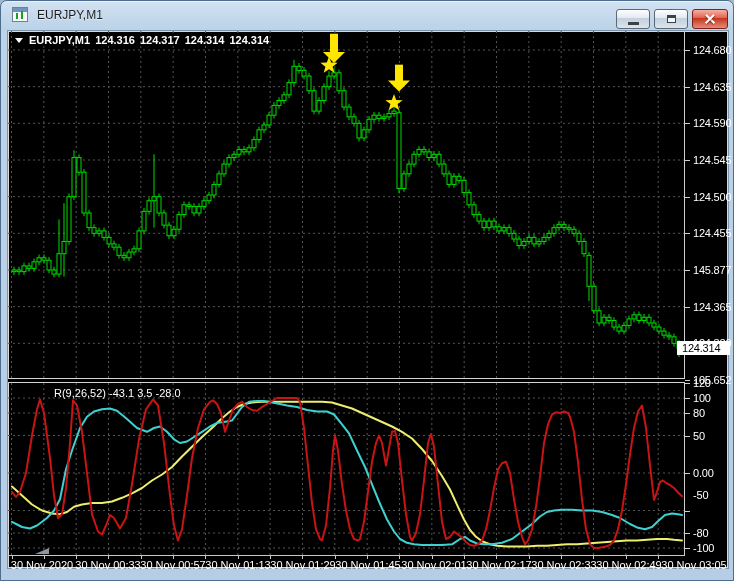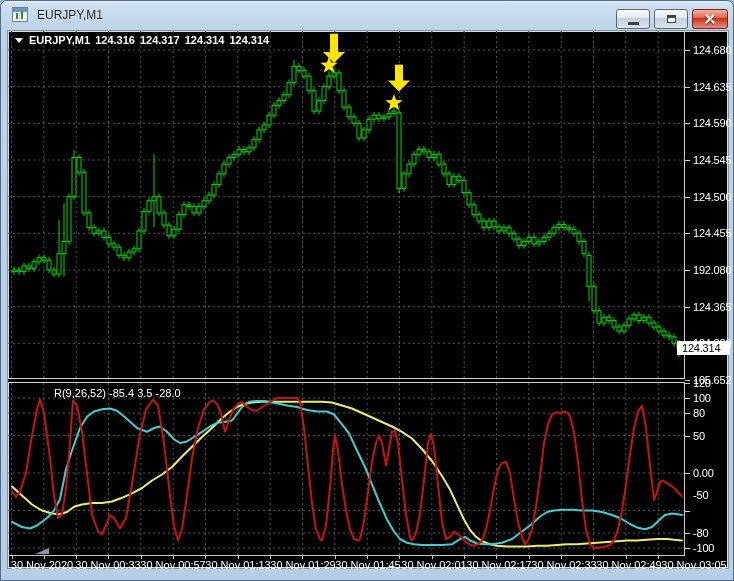--- a/index.html
+++ b/index.html
@@ -412,38 +412,38 @@
           <line x1="0" y1="52.5" x2="677" y2="52.5" stroke="#545454" stroke-dasharray="2 3"></line>
           <line x1="0" y1="90" x2="677" y2="90" stroke="#545454" stroke-dasharray="2 3"></line>
           <line x1="0" y1="127.5" x2="677" y2="127.5" stroke="#545454" stroke-dasharray="2 3"></line>
           <line x1="0" y1="150" x2="677" y2="150" stroke="#545454" stroke-dasharray="2 3"></line>
           <line x1="0" y1="165" x2="677" y2="165" stroke="#545454" stroke-dasharray="2 3"></line>
           <polyline points="4,103.5 14,112.5 24,121.5 34,127.5 44,130.5 52,131.3 59,129.0 66,123.8 74,121.5 84,120.0 94,120.0 104,118.5 114,114.8 124,110.3 134,105.0 144,97.5 154,91.5 164,84.0 174,73.5 184,63.8 194,54.0 204,45.0 214,35.3 222,28.5 229,24.0 236,21.0 244,19.5 254,18.8 274,18.8 294,18.8 314,18.8 324,19.5 334,22.5 344,25.5 354,30.0 364,34.5 374,39.0 384,43.5 394,48.8 404,55.5 414,66.0 424,78.0 434,93.0 442,106.5 450,123.8 456,136.5 462,147.0 468,153.8 474,158.3 482,161.3 489,162.8 499,163.5 509,163.5 519,163.5 529,162.8 539,162.8 549,162.0 559,161.3 569,161.3 579,160.5 589,159.8 599,159.0 609,158.3 619,157.5 629,157.5 639,156.8 649,156.0 659,156.0 666,156.8 674,157.5" fill="none" stroke="#EDED6E" stroke-width="2" stroke-linejoin="round" stroke-linecap="round"></polyline>
           <polyline points="4,138.8 14,144.0 22,145.5 29,142.5 39,135.0 46,127.5 52,116.3 58,86.3 64,67.5 72,45.0 79,33.8 86,28.5 94,26.3 102,25.5 109,27.8 119,36.0 129,45.0 139,48.8 146,45.0 152,43.5 159,48.8 166,56.3 172,60.0 179,58.5 186,54.0 194,48.8 202,43.5 209,39.8 216,39.0 224,37.5 234,24.0 241,18.8 249,18.0 256,18.0 264,19.5 272,21.0 279,22.5 289,24.0 299,27.0 309,28.5 319,28.5 326,31.5 334,41.3 341,50.3 349,67.5 357,84.0 364,101.3 371,118.5 379,136.5 386,148.5 392,156.0 399,159.8 406,161.3 414,162.0 424,162.0 434,162.0 444,161.3 452,156.0 457,153.8 462,157.5 469,160.5 476,161.3 484,161.3 494,159.8 504,156.0 514,148.5 524,141.0 532,133.5 539,129.0 546,127.5 554,126.8 564,126.8 574,127.5 584,127.5 594,129.0 604,132.0 612,135.0 622,141.0 630,144.8 637,146.3 644,144.0 651,137.3 657,132.0 664,130.5 670,131.3 674,132.0" fill="none" stroke="#3FD1D1" stroke-width="2" stroke-linejoin="round" stroke-linecap="round"></polyline>
           <polyline points="4,108.8 8,114.0 12,108.8 18,90.0 24,52.5 29,26.3 32,16.5 36,30.0 42,75.0 46,112.5 50,135.0 54,131.3 58,105.0 62,60.0 65,17.3 69,22.5 74,48.8 79,90.0 84,131.3 90,148.5 94,151.5 98,142.5 102,132.0 106,135.0 112,145.5 118,135.0 124,101.3 131,56.3 138,26.3 145,16.5 150,22.5 156,60.0 162,112.5 166,142.5 170,157.5 174,146.3 179,112.5 184,75.0 190,45.0 196,26.3 202,18.8 205,17.3 209,21.0 213,30.0 217,48.8 221,37.5 225,26.3 230,21.0 234,18.8 239,24.0 244,27.0 249,27.8 254,24.0 259,21.0 264,18.0 269,15.0 274,15.0 284,15.0 289,15.0 292,18.8 296,45.0 300,82.5 304,120.0 308,146.3 312,156.0 314,157.5 318,142.5 322,105.0 325,67.5 327,52.5 330,67.5 334,101.3 338,127.5 342,146.3 346,156.0 350,157.5 352,156.0 356,138.8 360,108.8 364,78.8 368,60.0 371,52.5 374,60.0 378,82.5 382,60.0 384,48.8 387,48.0 390,60.0 394,97.5 398,131.3 402,153.8 404,157.5 408,150.0 412,131.3 416,97.5 420,60.0 423,51.0 426,63.8 430,101.3 434,138.8 438,156.0 442,153.8 446,148.5 450,151.5 454,154.5 458,159.0 462,162.0 466,162.8 470,161.3 474,157.5 478,146.3 482,127.5 486,105.0 490,86.3 494,80.3 498,78.8 502,90.0 506,116.3 510,138.8 514,153.8 517,161.3 520,157.5 524,146.3 528,123.8 532,93.8 536,60.0 540,41.3 544,31.5 548,29.3 552,30.0 556,28.5 560,30.0 562,33.8 566,48.8 570,78.8 574,116.3 578,146.3 582,161.3 586,165.0 590,165.0 594,164.3 598,163.5 602,162.0 606,157.5 610,146.3 614,127.5 618,101.3 622,71.3 626,45.0 630,28.5 634,22.5 638,45.0 642,82.5 646,117.0 649,108.8 652,99.0 655,97.5 658,99.8 662,102.0 666,105.0 670,109.5 674,113.3" fill="none" stroke="#C81414" stroke-width="2" stroke-linejoin="round" stroke-linecap="round"></polyline>
           <polygon points="27,171 41,165 41,171" fill="#8f979e"></polygon>
         </svg>
-      <div class="ind-header">R(9,26,52) -85.4 3.5 -28.0</div>
+      <div class="ind-header">R(9,26,52) -43.1 3.5 -28.0</div>
     </div>
 
     <div class="axis-hline"></div>
     <div class="price-axis" id="price-axis">
         <div class="axis-label" style="top: 12px;">124.680</div>
         <div class="axis-tick" style="top: 19px;"></div>
         <div class="axis-label" style="top: 48.6667px;">124.635</div>
         <div class="axis-tick" style="top: 55.6667px;"></div>
         <div class="axis-label" style="top: 85.3333px;">124.590</div>
         <div class="axis-tick" style="top: 92.3333px;"></div>
         <div class="axis-label" style="top: 122px;">124.545</div>
         <div class="axis-tick" style="top: 129px;"></div>
         <div class="axis-label" style="top: 158.667px;">124.500</div>
         <div class="axis-tick" style="top: 165.667px;"></div>
         <div class="axis-label" style="top: 195.333px;">124.455</div>
         <div class="axis-tick" style="top: 202.333px;"></div>
-        <div class="axis-label" style="top: 232px;">192.080</div>
+        <div class="axis-label" style="top: 232px;">145.877</div>
         <div class="axis-tick" style="top: 239px;"></div>
         <div class="axis-label" style="top: 268.667px;">124.365</div>
         <div class="axis-tick" style="top: 275.667px;"></div>
         <div class="axis-label" style="top: 305.333px;">124.320</div>
         <div class="axis-tick" style="top: 312.333px;"></div>
         <div class="axis-label" style="top: 342px;">105.652</div>
         <div class="axis-tick" style="top: 349px;"></div>
         <div class="axis-label" style="top: 345px;">120</div>
         <div class="axis-tick" style="top: 352px;"></div>
         <div class="axis-label" style="top: 360px;">100</div>

